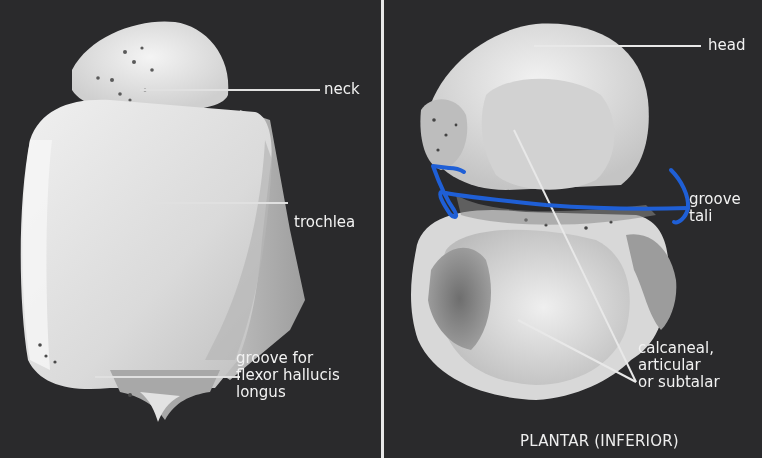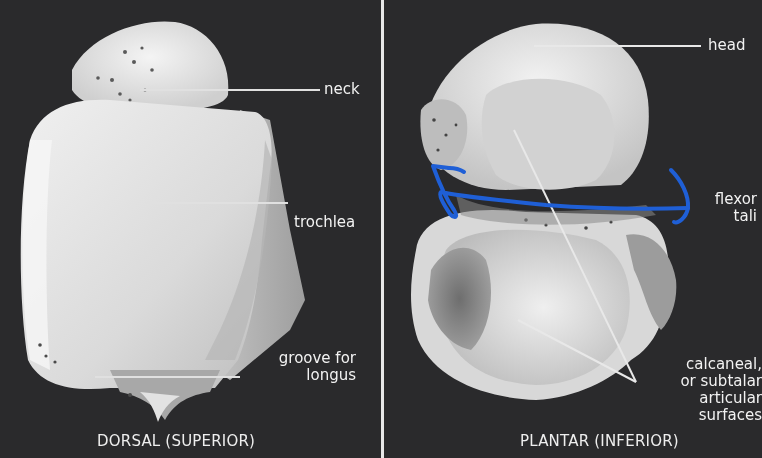--- a/index.html
+++ b/index.html
@@ -3,21 +3,21 @@
   <meta charset="utf-8">
   <style>
     html, body { margin: 0; padding: 0; background: #2b2b2b; }
     .figure { position: relative; width: 762px; height: 458px; overflow: hidden; background: #2b2b2b; font-family: "DejaVu Sans", sans-serif; }
     .panel { position: absolute; top: 0; height: 458px; background: #2a2a2c; overflow: hidden; }
     .panel-left { left: 0; width: 380px; }
     .panel-right { left: 386px; width: 376px; }
     .divider { position: absolute; left: 380px; top: 0; width: 6px; height: 458px; background: #2b2b2b; }
     .divider::before { content: ""; position: absolute; left: 1px; top: 0; width: 3px; height: 458px; background: #e8e8e8; }
     svg.art { position: absolute; left: 0; top: 0; }
-    .label { position: absolute; color: #f2f2f2; font-size: 15px; line-height: 17px; text-align: right; white-space: nowrap; }
+    .label { position: absolute; color: #f2f2f2; font-size: 15px; line-height: 17px; text-align: left; white-space: nowrap; }
     .caption { position: absolute; color: #eeeeee; font-size: 15px; letter-spacing: 0.2px; white-space: nowrap; }
   </style>
 </head>
 <body>
 
 <div class="figure">
 
   <div class="panel panel-left">
     <svg class="art" width="380" height="458" viewBox="0 0 380 458">
       <defs>
@@ -71,23 +71,23 @@
         <line x1="140" y1="90" x2="320" y2="90"></line>
         <line x1="145" y1="203" x2="288" y2="203"></line>
         <line x1="95" y1="377" x2="240" y2="377"></line>
       </g>
     </svg>
 
     <div class="label" style="left:324px; top:81px;">neck</div>
     <div class="label" style="left:294px; top:194px;margin-top:20px;">trochlea</div>
     <div class="label" style="left:236px; top:350px; width:120px;">
       <div>groove for</div>
+      <div>flexor hallucis</div>
       <div>longus</div>
     </div>
-    <div class="caption" style="left:97px; top:432px;">DORSAL (SUPERIOR)</div>
   </div>
 
   <div class="divider"></div>
 
   <div class="panel panel-right">
     <svg class="art" width="376" height="458" viewBox="0 0 376 458">
       <defs>
         <radialGradient id="gHeadR" cx="50%" cy="35%" r="65%">
           <stop offset="0%" stop-color="#f2f2f2"></stop>
           <stop offset="100%" stop-color="#c4c4c4"></stop>
@@ -137,25 +137,24 @@
 
       <g fill="none" stroke="#1f5fd6" stroke-width="4" stroke-linecap="round" stroke-linejoin="round">
         <path d="M63 168 L47 166 C52 180 58 196 68 210 C72 216 70 220 64 214 C58 205 52 195 55 192 C70 196 110 200 160 205 C200 208 250 210 302 208"></path>
         <path d="M285 170 C295 180 303 195 302 208 C300 218 292 224 288 222"></path>
         <path d="M63 168 C70 168 75 170 78 172"></path>
       </g>
     </svg>
 
     <div class="label" style="left:322px; top:37px;">head</div>
     <div class="label" style="left:303px; top:191px; width:68px;">
-      <div>flexor</div>
+      <div>groove</div>
       <div>tali</div>
     </div>
-    <div class="label" style="left:252px; top:356px; width:124px;">
+    <div class="label" style="left:252px; top:340px; width:124px;">
       <div>calcaneal,</div>
+      <div>articular</div>
       <div>or subtalar</div>
-      <div>articular</div>
-      <div>surfaces</div>
     </div>
     <div class="caption" style="left:96px; top:432px;margin-left:38px;">PLANTAR (INFERIOR)</div>
   </div>
 
 </div>
 
 </body></html>

